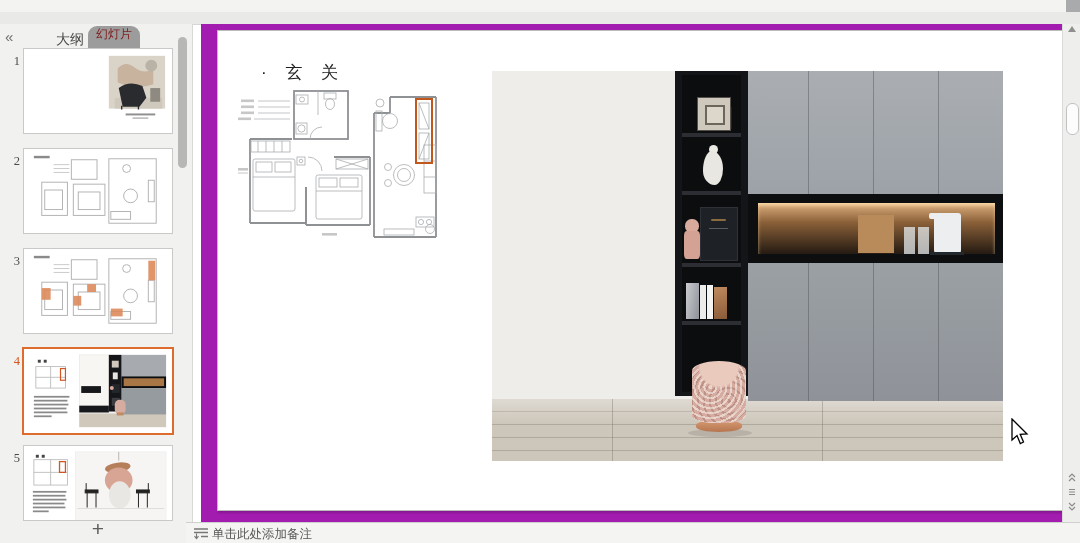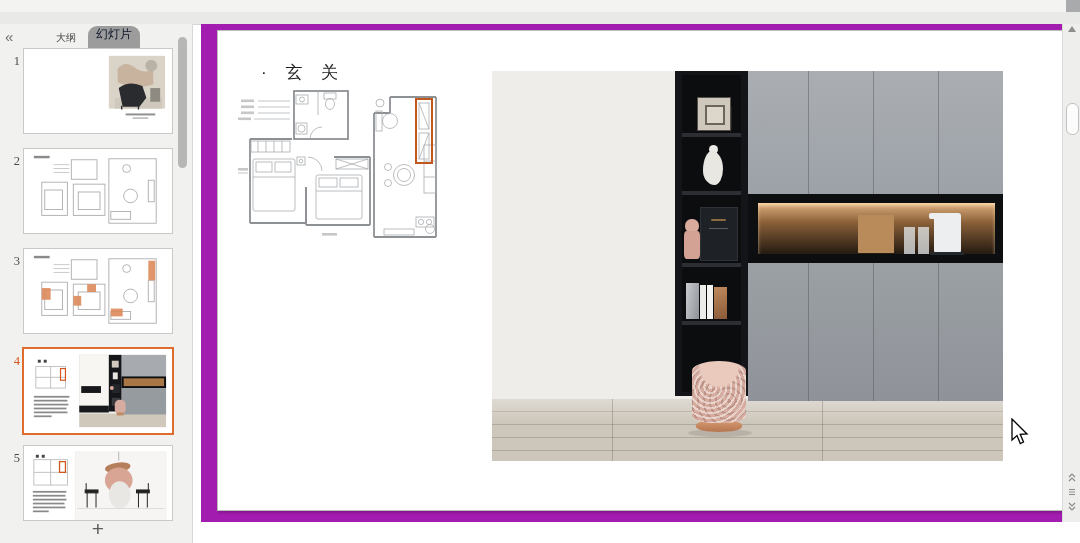--- a/index.html
+++ b/index.html
@@ -8,23 +8,23 @@
   .abs{position:absolute;}
 
   
   .strip1{left:0;top:0;width:1080px;height:12px;background:#f3f3f1;}
   .topright-tab{left:1066px;top:0;width:14px;height:12px;background:#a8aaac;}
   .strip2{left:0;top:12px;width:1080px;height:12px;background:#e9e9e7;border-bottom:1px solid #d6d6d4;}
 
   
   .sidebar{left:0;top:24px;width:192px;height:519px;background:#f1f1ef;}
   .collapse{left:5px;top:4px;font-size:15px;color:#6f6f6f;cursor:default;}
-  .tab-outline{left:56px;top:7px;font-size:10px;color:#4a4a4a;}
+  .tab-outline{left:56px;top:7px;font-size:14px;color:#4a4a4a;}
   .tab-pill{left:88px;top:2px;width:52px;height:33px;background:#9c9c9c;border-radius:9px;
-            color:#0f172a;font-size:12px;text-align:center;line-height:17px;}
+            color:#7f1d1d;font-size:12px;text-align:center;line-height:17px;}
   .thumb{left:23px;width:148px;height:84px;background:#fff;border:1px solid #c9c9c7;overflow:hidden;}
   .thumb.sel{border:2px solid #dd6c2e;margin-left:-1px;margin-top:-1px;}
   .tnum{left:6px;width:14px;text-align:right;font-family:"Liberation Serif","DejaVu Serif",serif;
         font-size:12.5px;color:#4a4a4a;}
   .tnum.sel{color:#d4551e;}
   .panel-scroll{left:178px;top:13px;width:9px;height:131px;background:#b7b7b5;border-radius:4.5px;}
   .add-btn{left:80px;top:494px;width:36px;height:24px;font-size:21px;color:#5f5f5f;text-align:center;line-height:22px;}
   .panel-divider{left:192px;top:24px;width:1px;height:519px;background:#d8d8d6;}
 
   
@@ -402,17 +402,24 @@
       <path d="M2,5 L5,2 L8,5 M2,9 L5,6 L8,9" stroke="#8b8b8b" stroke-width="1.2" fill="none"></path>
     </svg>
     <svg class="abs v-ico" style="top:463px;" viewBox="0 0 10 10">
       <path d="M2,2.5 H8 M2,5 H8 M2,7.5 H8" stroke="#8b8b8b" stroke-width="1.2" fill="none"></path>
     </svg>
     <svg class="abs v-ico" style="top:478px;" viewBox="0 0 10 10">
       <path d="M2,1 L5,4 L8,1 M2,5 L5,8 L8,5" stroke="#8b8b8b" stroke-width="1.2" fill="none"></path>
     </svg>
   </div>
 
+  <div class="abs notes">
+    <svg class="abs notes-ico" viewBox="0 0 16 13">
+      <path d="M1,2 H15 M1,5.5 H15 M8,9.5 H15" stroke="#777" stroke-width="1.4" fill="none"></path>
+      <path d="M3.5,6.5 V11 M1.5,9.2 L3.5,11.6 L5.5,9.2" stroke="#777" stroke-width="1.1" fill="none"></path>
+    </svg>
+    <div class="abs notes-text">单击此处添加备注</div>
+  </div>
 
   <svg class="abs cursor" viewBox="0 0 20 30">
     <path d="M2,1 L2,22 L7,17.5 L10.3,25.5 L13.5,24 L10.2,16.3 L17,16 Z" fill="#ffffff" stroke="#000000" stroke-width="1.3"></path>
   </svg>
 </div>
 
 </body></html>

